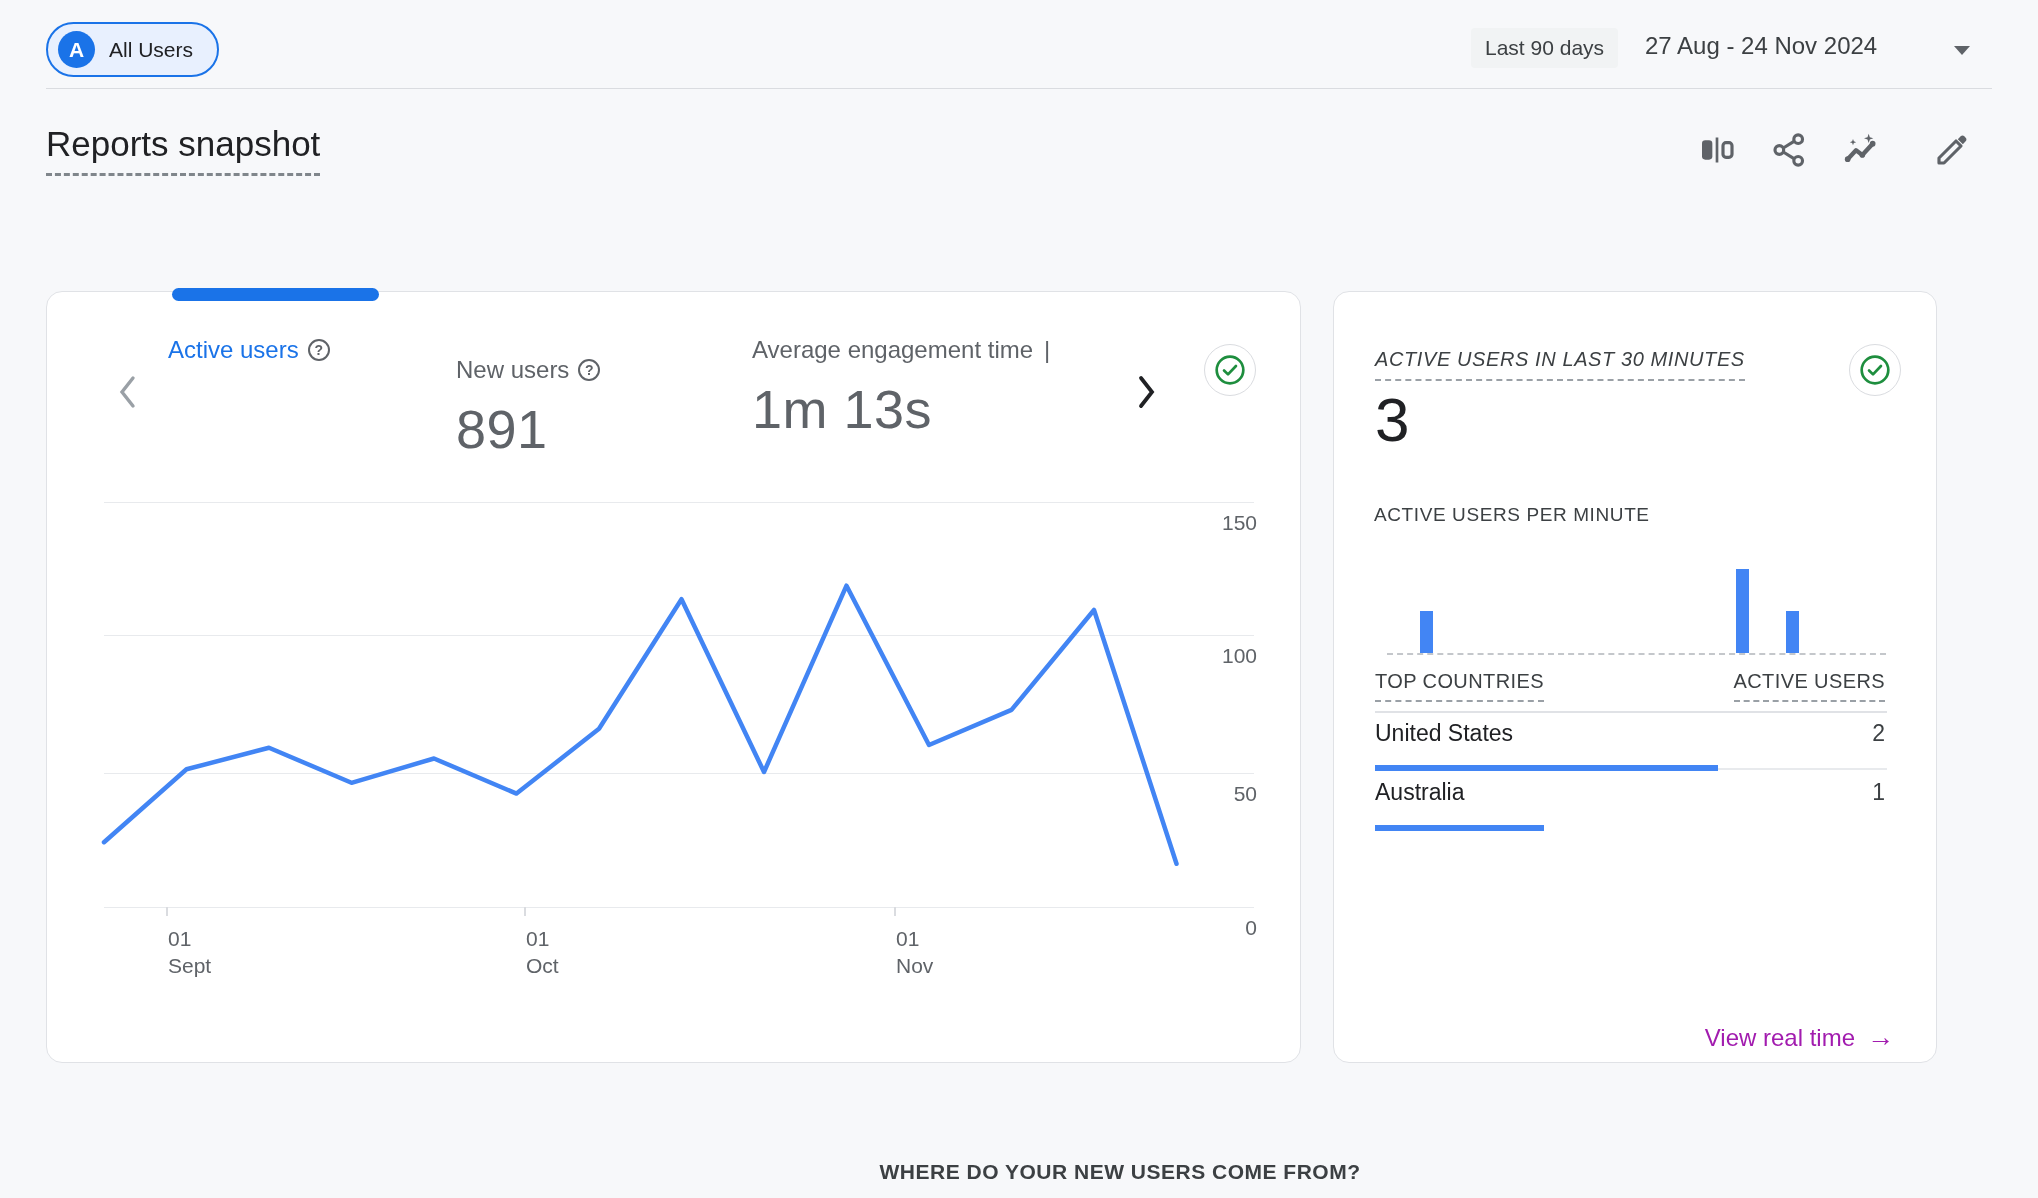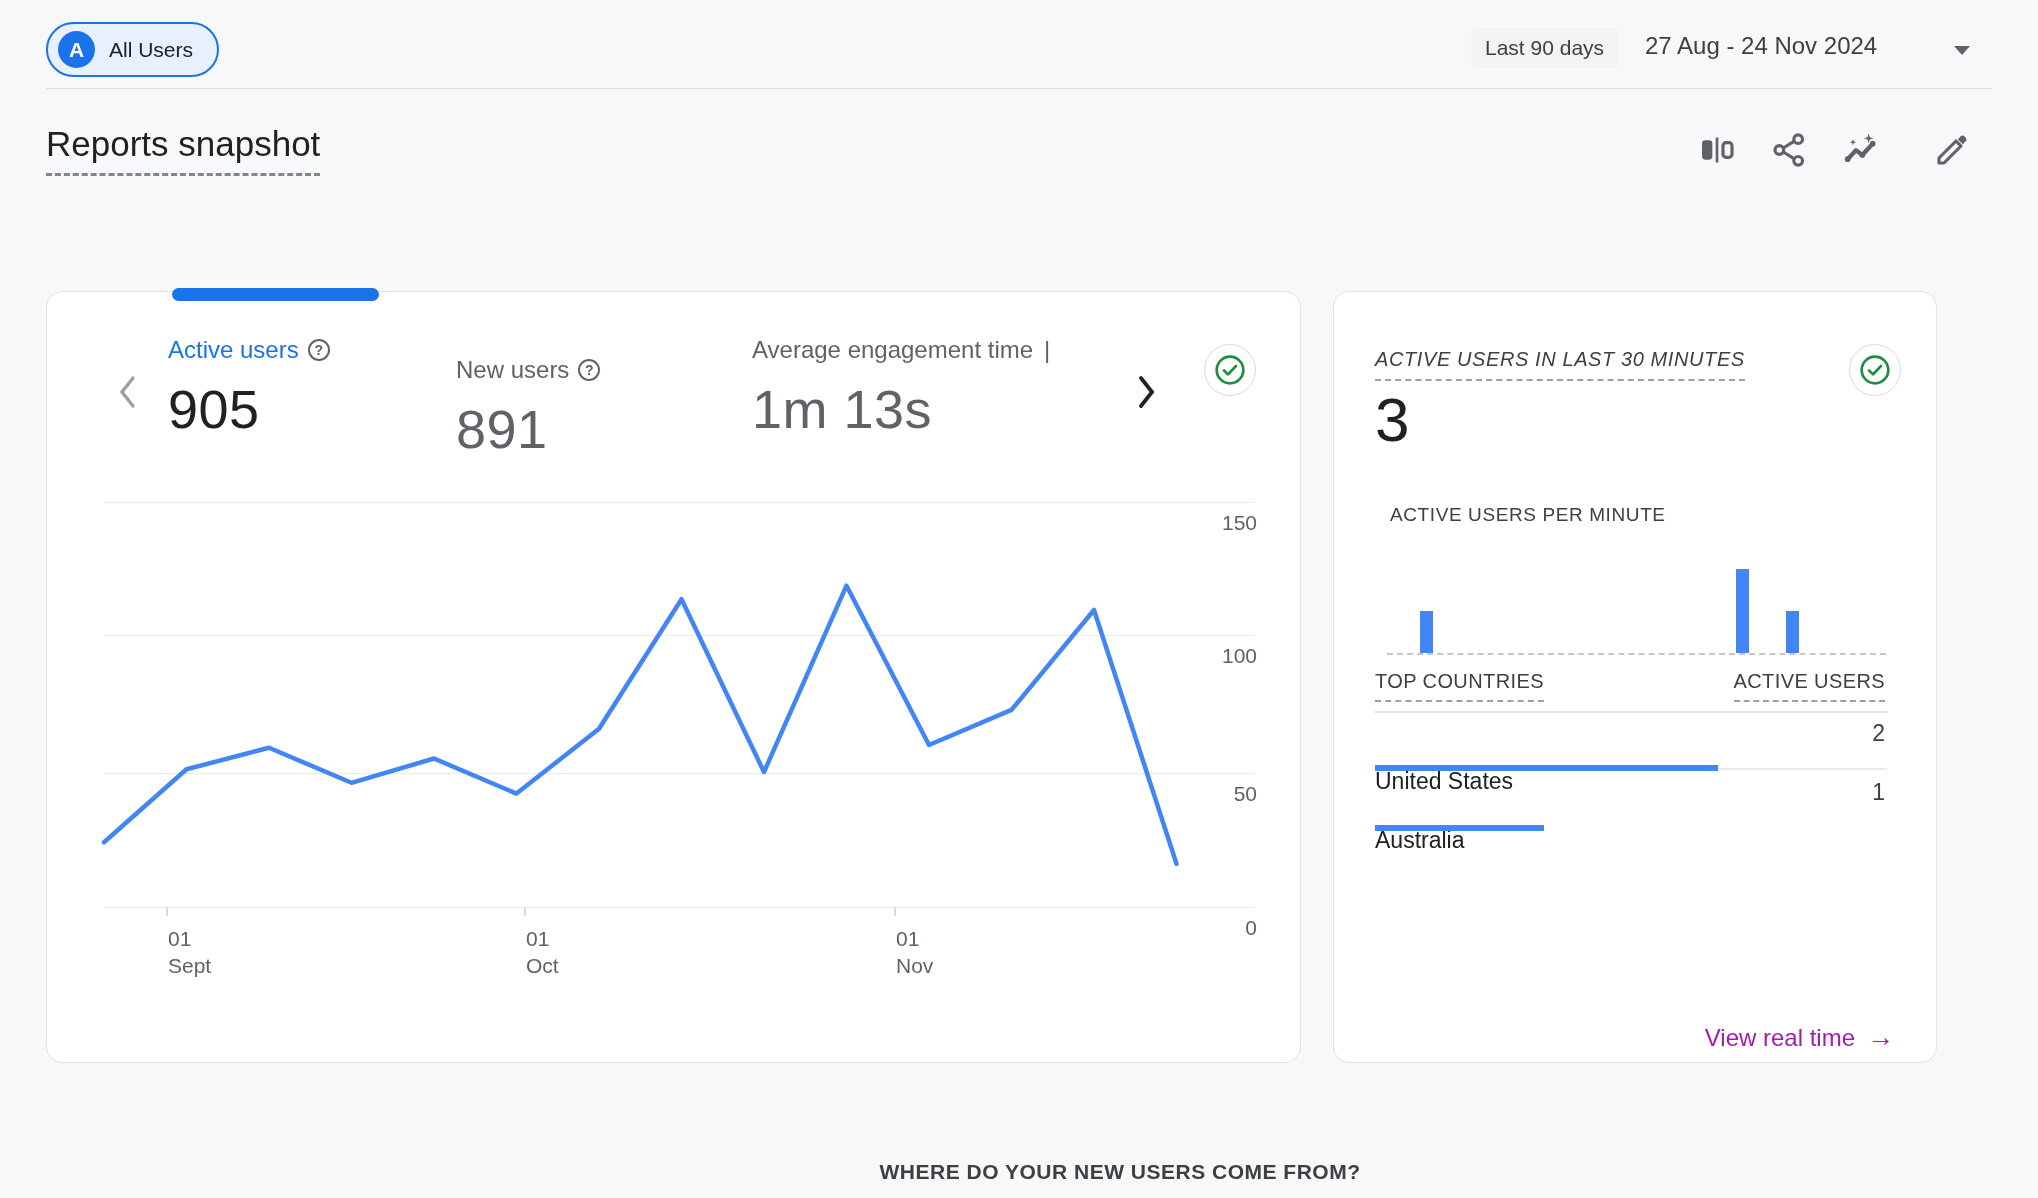--- a/index.html
+++ b/index.html
@@ -101,35 +101,35 @@
   #main-line-svg { position:absolute; left:0; top:0; pointer-events:none; }
 
   
   .rt-title {
     position:absolute; left:41px; top:56px;
     font-size:20px; font-weight:500; letter-spacing:0.6px; color:#3c4043;
     padding-bottom:8px; border-bottom:2px dashed #9aa0a6;font-style:italic;
   }
   .rt-value { position:absolute; left:41px; top:92px; font-size:62px; color:#202124; }
   .rt-sub {
-    position:absolute; left:56px; top:212px;
+    position:absolute; left:40px; top:212px;
     font-size:19px; font-weight:500; letter-spacing:0.6px; color:#3c4043;
   }
   .pm-baseline {
     position:absolute; left:53px; top:361px; width:499px; height:0;
     border-top:2px dashed #c4c7cb;
   }
   .pm-bar { position:absolute; width:13px; background:#4285f4; }
   .tbl-head {
     position:absolute; top:378px; font-size:20px; font-weight:500;
     letter-spacing:0.4px; color:#3c4043;
     padding-bottom:7px; border-bottom:2px dashed #9aa0a6;
   }
   .tbl-divider { position:absolute; left:41px; top:419px; width:512px; height:2px; background:#e0e2e6; }
-  .row-name { position:absolute; left:41px; font-size:23px; font-weight:500; color:#202124;margin-top:48px; }
+  .row-name { position:absolute; left:41px; font-size:23px; font-weight:500; color:#202124; }
   .row-val  { position:absolute; right:51px; font-size:23px; color:#3c4043; }
   .row-track { position:absolute; left:41px; width:512px; height:2px; background:#e8eaed; }
   .row-fill  { position:absolute; left:41px; height:6px; background:#4285f4; }
   .rt-link {
     position:absolute; right:42px; top:730px;
     display:flex; align-items:center; gap:12px; cursor:pointer;
     font-size:24px; font-weight:500; color:#a21caf;margin-left:40px;
   }
   .rt-link .arrow { font-size:27px; }
 
@@ -195,21 +195,20 @@
     <svg width="26" height="40" viewBox="0 0 26 40">
       <path d="M18 6 L7 20 L18 34" stroke="#9aa0a6" stroke-width="3.4" fill="none" stroke-linecap="round"></path>
     </svg>
   </div>
 
   <div class="metric selected" style="left:121px;">
     <div class="metric-label-row">
       <span class="metric-label">Active users</span>
       <span class="help-ic">?</span>
     </div>
-    <div class="metric-value">905</div>
   </div>
 
   <div class="metric" style="left:409px;margin-top:20px;">
     <div class="metric-label-row">
       <span class="metric-label">New users</span>
       <span class="help-ic">?</span>
     </div>
     <div class="metric-value">891</div>
   </div>
 

